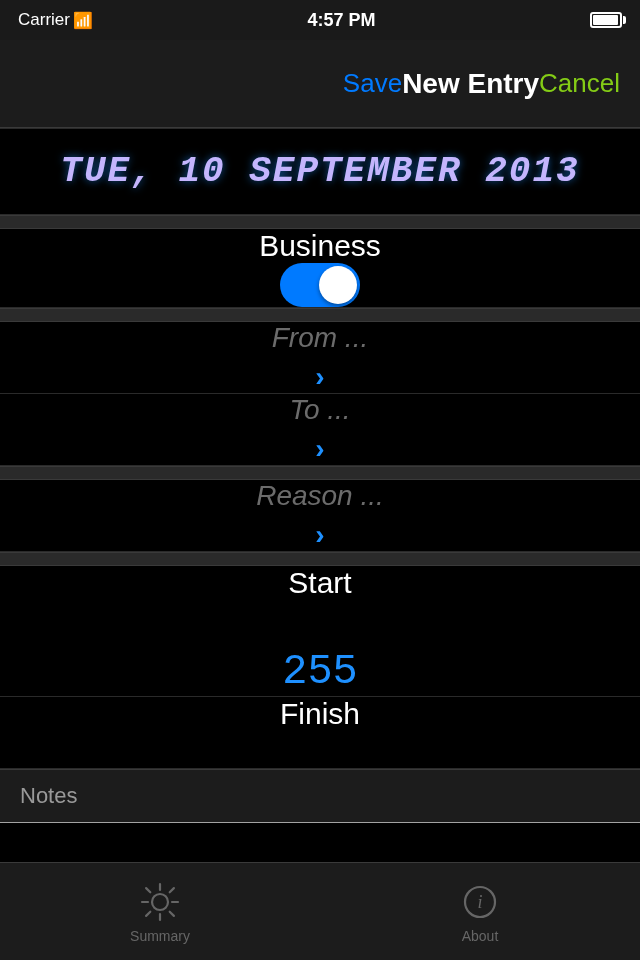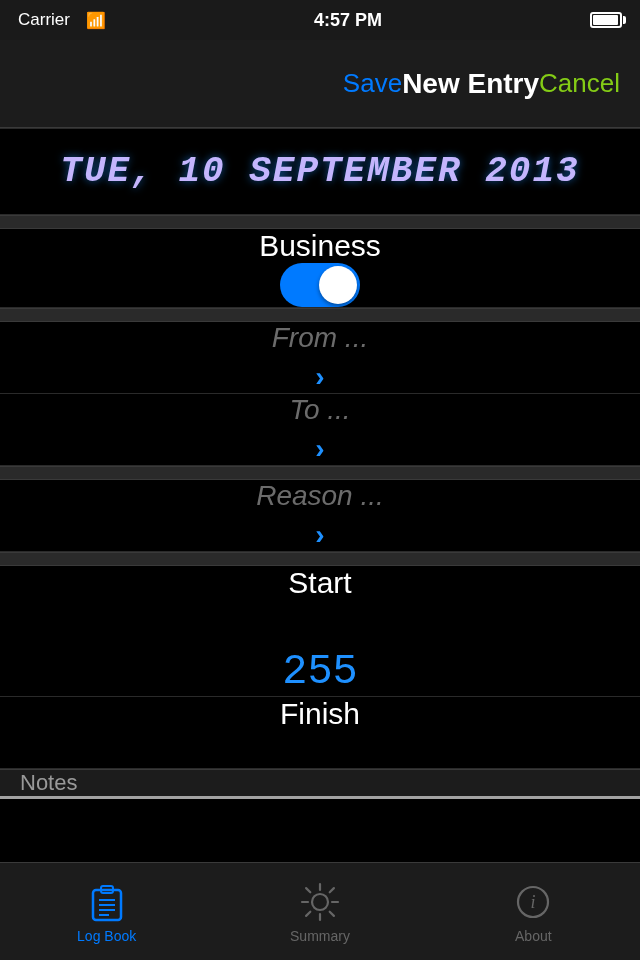--- a/index.html
+++ b/index.html
@@ -18,21 +18,21 @@
     #status-bar {
       height: 40px;
       background: #1a1a1a;
       display: flex;
       align-items: center;
       justify-content: space-between;
       padding: 0 18px;
       font-size: 18px;
       color: #fff;
     }
-    .status-left { display: flex; align-items: center; gap: 16px; }
+    .status-left { display: flex; align-items: center; gap: 3px; }
     .status-carrier { font-size: 17px; }
     .wifi-icon { font-size: 16px; }
     .status-time { font-size: 18px; font-weight: 600; }
     .battery-icon {
       width: 32px; height: 16px;
       border: 2px solid #fff;
       border-radius: 3px;
       position: relative;
       display: inline-block;
     }
@@ -159,23 +159,23 @@
       border-radius: 50%;
       background: #fff;
       top: 3px;
       right: 3px;
       box-shadow: 0 2px 4px rgba(0,0,0,0.4);
     }
 
     
     #notes-section {
       background: #1c1c1c;
-      padding: 0 20px;
+      padding: 13px 20px;
       border-top: 1px solid #3a3a3a;
-      border-bottom: 3px solid #a3a3a3;
+      border-bottom: 1px solid #a3a3a3;
     }
     .notes-label {
       font-size: 22px;
       color: #999;
       font-weight: 400;
     }
 
     
     #tab-bar {
       position: absolute;
@@ -297,33 +297,20 @@
 <div class="row finish-row">
   <span class="row-label">Finish</span>
 </div>
 
 <div id="notes-section">
   <span class="notes-label">Notes</span>
 </div>
 
 <div id="tab-bar">
 
-  <div class="tab-item active">
-    <div class="tab-icon-area">
-      <svg class="clipboard-svg" viewBox="0 0 40 40" fill="none" xmlns="http://www.w3.org/2000/svg">
-        <rect x="6" y="8" width="28" height="30" rx="3" stroke="#007AFF" stroke-width="2.5" fill="none"></rect>
-        <rect x="14" y="4" width="12" height="7" rx="2" stroke="#007AFF" stroke-width="2" fill="none"></rect>
-        <line x1="12" y1="18" x2="28" y2="18" stroke="#007AFF" stroke-width="2"></line>
-        <line x1="12" y1="23" x2="28" y2="23" stroke="#007AFF" stroke-width="2"></line>
-        <line x1="12" y1="28" x2="28" y2="28" stroke="#007AFF" stroke-width="2"></line>
-        <line x1="12" y1="33" x2="22" y2="33" stroke="#007AFF" stroke-width="2"></line>
-      </svg>
-    </div>
-    <span class="tab-label">Log Book</span>
-  </div>
 
   <div class="tab-item inactive">
     <div class="tab-icon-area">
       <svg class="sun-svg" viewBox="0 0 40 40" fill="none" xmlns="http://www.w3.org/2000/svg">
         <circle cx="20" cy="20" r="8" stroke="#666" stroke-width="2.2" fill="none"></circle>
         <line x1="20" y1="2" x2="20" y2="8" stroke="#666" stroke-width="2.2" stroke-linecap="round"></line>
         <line x1="20" y1="32" x2="20" y2="38" stroke="#666" stroke-width="2.2" stroke-linecap="round"></line>
         <line x1="2" y1="20" x2="8" y2="20" stroke="#666" stroke-width="2.2" stroke-linecap="round"></line>
         <line x1="32" y1="20" x2="38" y2="20" stroke="#666" stroke-width="2.2" stroke-linecap="round"></line>
         <line x1="6.1" y1="6.1" x2="10.3" y2="10.3" stroke="#666" stroke-width="2.2" stroke-linecap="round"></line>

